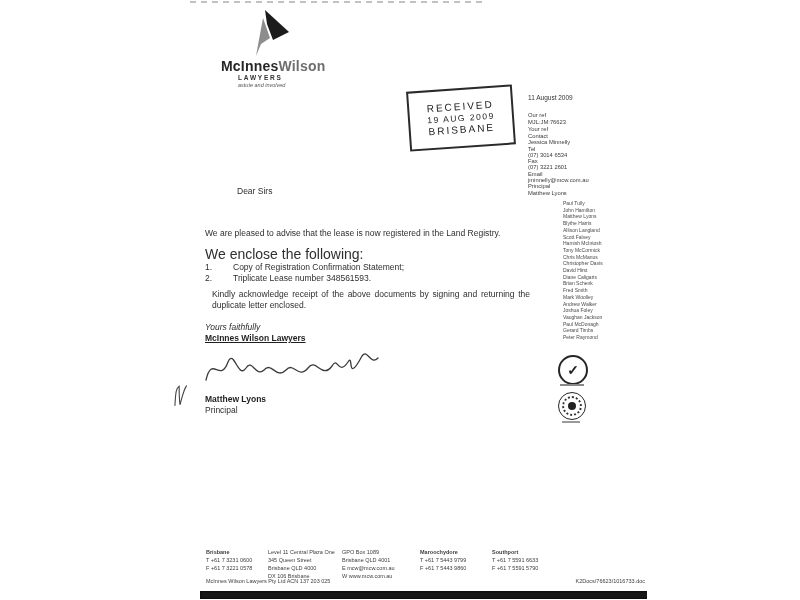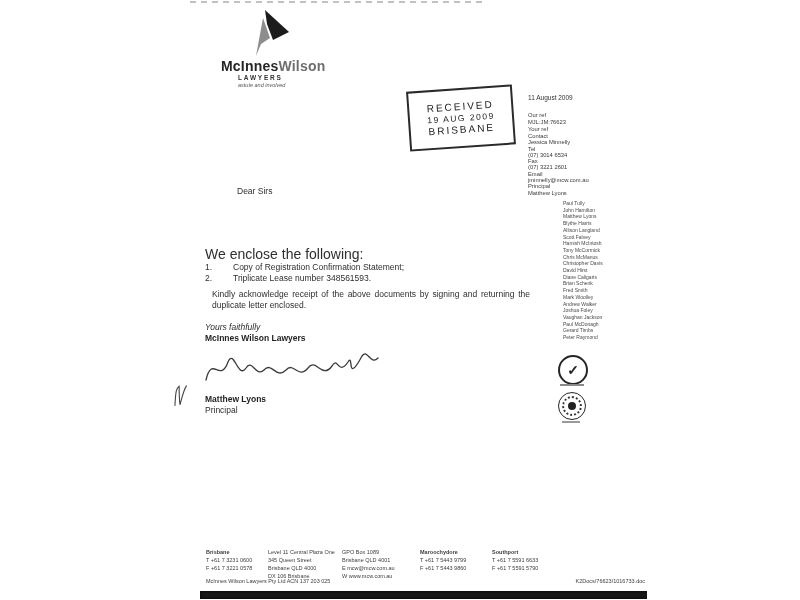--- a/index.html
+++ b/index.html
@@ -49,21 +49,21 @@
     line-height:11px;white-space:pre-wrap;}
   .para1{left:205px;top:228px;font-size:8.5px;}
   .para2{left:205px;top:246px;font-size:14px;}
   .enc{font-size:8.5px;}
   .enc-num{left:205px;}
   .enc-text{left:233px;}
   .enc-row1{top:262px;}
   .enc-row2{top:273px;}
   .para3{left:212px;top:289px;width:318px;font-size:8.5px;line-height:11px;text-align:justify;}
   .valediction{left:205px;top:322px;font-size:8.5px;font-style:italic;}
-  .firm{left:205px;top:333px;font-size:8.5px;font-weight:bold;color:#1f1f1f;}
+  .firm{left:205px;top:333px;font-size:8.5px;font-weight:bold;color:#1f1f1f;text-decoration:underline;}
   .signature{left:198px;top:346px;}
   .initials{left:168px;top:383px;}
   .signatory{left:205px;top:394px;font-size:8.5px;font-weight:bold;color:#1f1f1f;}
   .sig-title{left:205px;top:405px;font-size:8.5px;}
   
   .ft{font-size:5.5px;line-height:8px;color:#3d3d3d;}
   .ft .city{font-weight:bold;}
   .ft1{left:206px;top:548px;}
   .ft2{left:268px;top:548px;}
   .ft3{left:342px;top:548px;}
@@ -146,20 +146,21 @@
     <div class="ring">
       <div class="core"></div>
     </div>
   </div>
   <div class="abs badge2-cap"></div>
 
 
   <div class="abs salutation">Dear Sirs</div>
   <div class="abs subject">
   </div>
+  <div class="abs para1">We are pleased to advise that the lease is now registered in the Land Registry.</div>
   <div class="abs para2">We enclose the following:</div>
   <div class="abs enc enc-num enc-row1">1.</div>
   <div class="abs enc enc-text enc-row1">Copy of Registration Confirmation Statement;</div>
   <div class="abs enc enc-num enc-row2">2.</div>
   <div class="abs enc enc-text enc-row2">Triplicate Lease number 348561593.</div>
   <div class="abs para3">Kindly acknowledge receipt of the above documents by signing and returning the duplicate letter enclosed.</div>
 
   <div class="abs valediction">Yours faithfully</div>
   <div class="abs firm">McInnes Wilson Lawyers</div>
 

